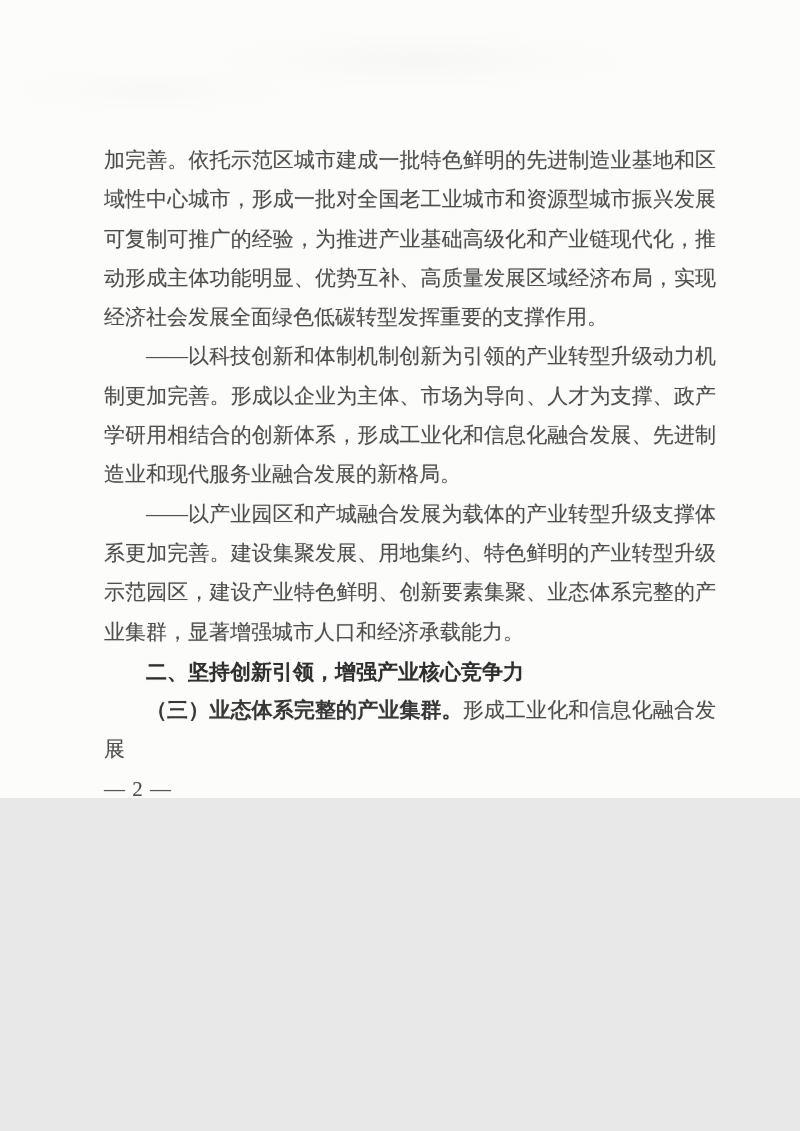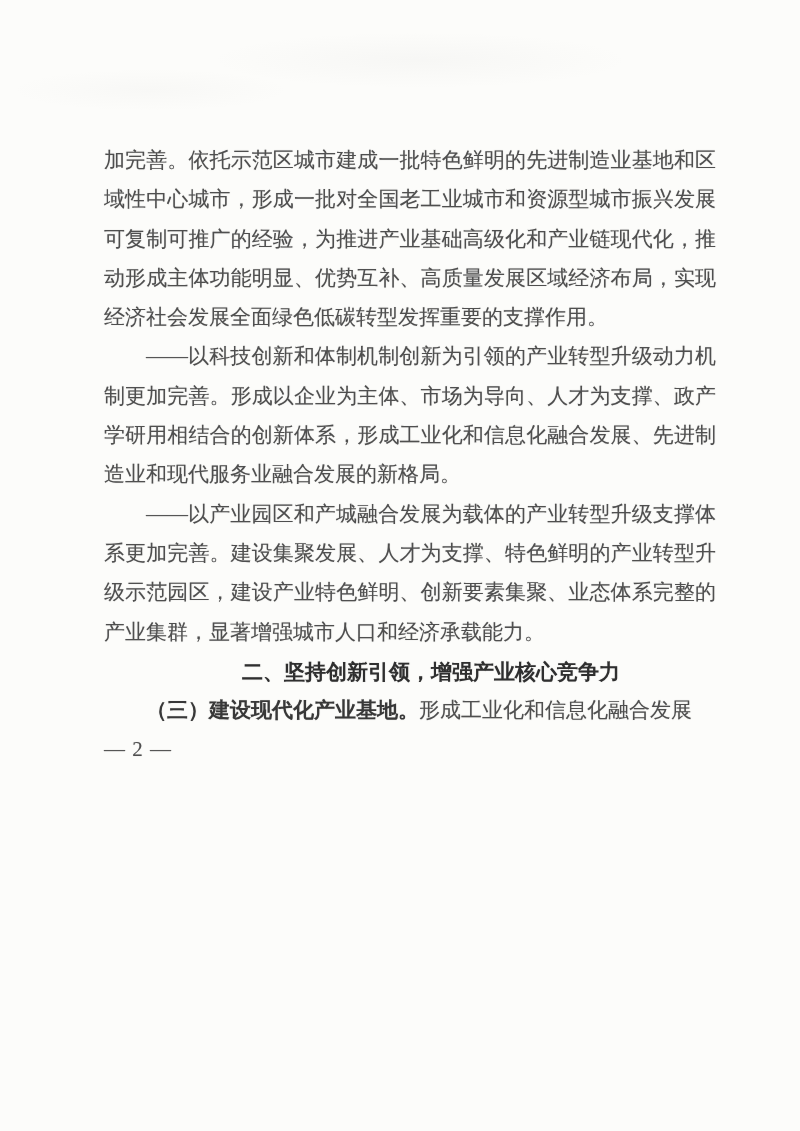--- a/index.html
+++ b/index.html
@@ -3,21 +3,21 @@
 <meta charset="utf-8">
 <style>
   html, body {
     margin: 0;
     padding: 0;
     background: #e8e8e8;
   }
   .page {
     position: relative;
     width: 800px;
-    height: 1131px;
+    height: 798px;
     margin: 0 auto;
     background: #fcfcfa;
     overflow: hidden;
     font-family: "Liberation Serif", "DejaVu Serif", serif;
     
     background-image:
       radial-gradient(ellipse 300px 40px at 420px 60px, rgba(150,150,150,0.05), rgba(0,0,0,0) 70%),
       radial-gradient(ellipse 200px 30px at 150px 90px, rgba(150,150,150,0.04), rgba(0,0,0,0) 70%);
   }
   .body-text {
@@ -43,21 +43,21 @@
   }
   .heading {
     margin: 0;
     padding: 0;
     font-family: "Liberation Sans", "DejaVu Sans", sans-serif;
     font-weight: 700;
     font-size: 21px;
     line-height: 39.3px;
     text-indent: 2em;
     color: #2f2f2f;
-    text-align: center;
+    text-align: left;
     text-shadow: 0 0 1px rgba(80,80,80,0.35);
   }
   .bold-lead {
     font-weight: 700;
     color: #383838;
   }
   .page-number {
     margin: 0;
     padding: 0;
     font-size: 21px;
@@ -71,24 +71,24 @@
 </head>
 <body>
 
 <div class="page">
   <div class="body-text">
 
     <p class="para no-indent">加完善。依托示范区城市建成一批特色鲜明的先进制造业基地和区域性中心城市，形成一批对全国老工业城市和资源型城市振兴发展可复制可推广的经验，为推进产业基础高级化和产业链现代化，推动形成主体功能明显、优势互补、高质量发展区域经济布局，实现经济社会发展全面绿色低碳转型发挥重要的支撑作用。</p>
 
     <p class="para indent">——以科技创新和体制机制创新为引领的产业转型升级动力机制更加完善。形成以企业为主体、市场为导向、人才为支撑、政产学研用相结合的创新体系，形成工业化和信息化融合发展、先进制造业和现代服务业融合发展的新格局。</p>
 
-    <p class="para indent">——以产业园区和产城融合发展为载体的产业转型升级支撑体系更加完善。建设集聚发展、人才为支撑、特色鲜明的产业转型升级示范园区，建设产业特色鲜明、创新要素集聚、业态体系完整的产业集群，显著增强城市人口和经济承载能力。</p>
+    <p class="para indent">——以产业园区和产城融合发展为载体的产业转型升级支撑体系更加完善。建设集聚发展、用地集约、特色鲜明的产业转型升级示范园区，建设产业特色鲜明、创新要素集聚、业态体系完整的产业集群，显著增强城市人口和经济承载能力。</p>
 
 
     <h2 class="heading">二、坚持创新引领，增强产业核心竞争力</h2>
 
 
-    <p class="para indent"><span class="bold-lead">（三）建设现代化产业基地。</span><span>形成工业化和信息化融合发展</span></p>
+    <p class="para indent"><span class="bold-lead">（三）业态体系完整的产业集群。</span><span>形成工业化和信息化融合发展</span></p>
 
     <div class="page-number">— 2 —</div>
 
   </div>
 </div>
 
 </body></html>

